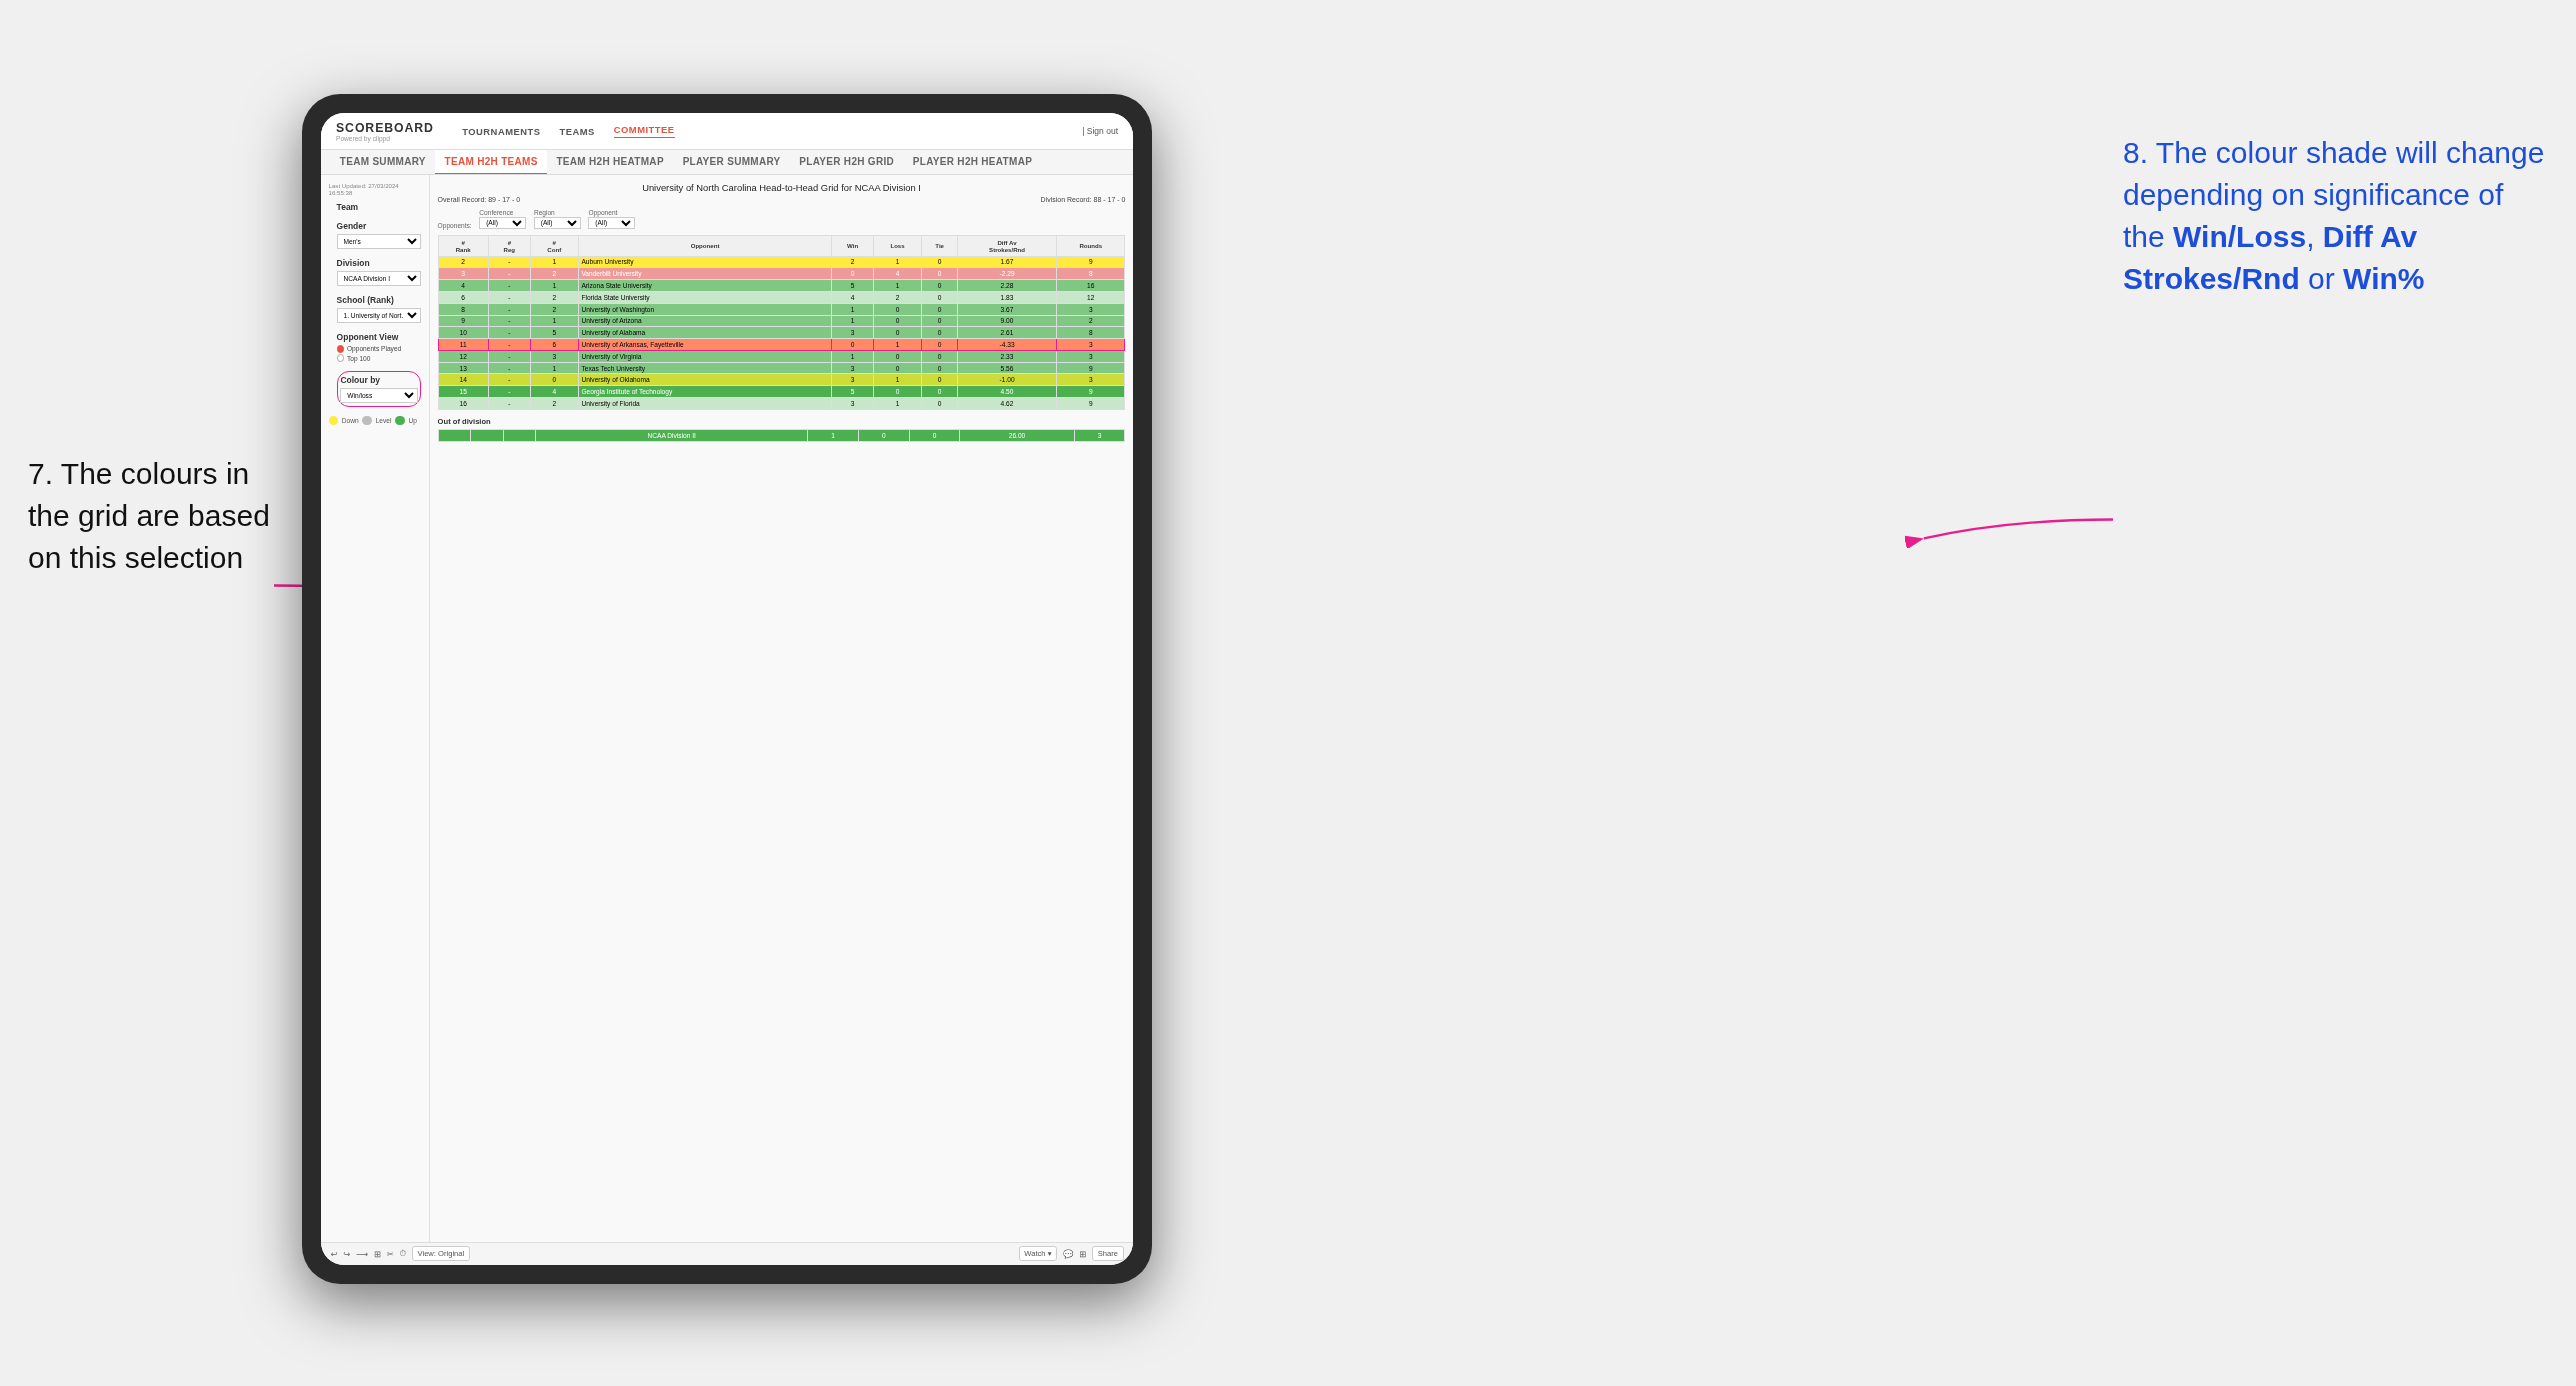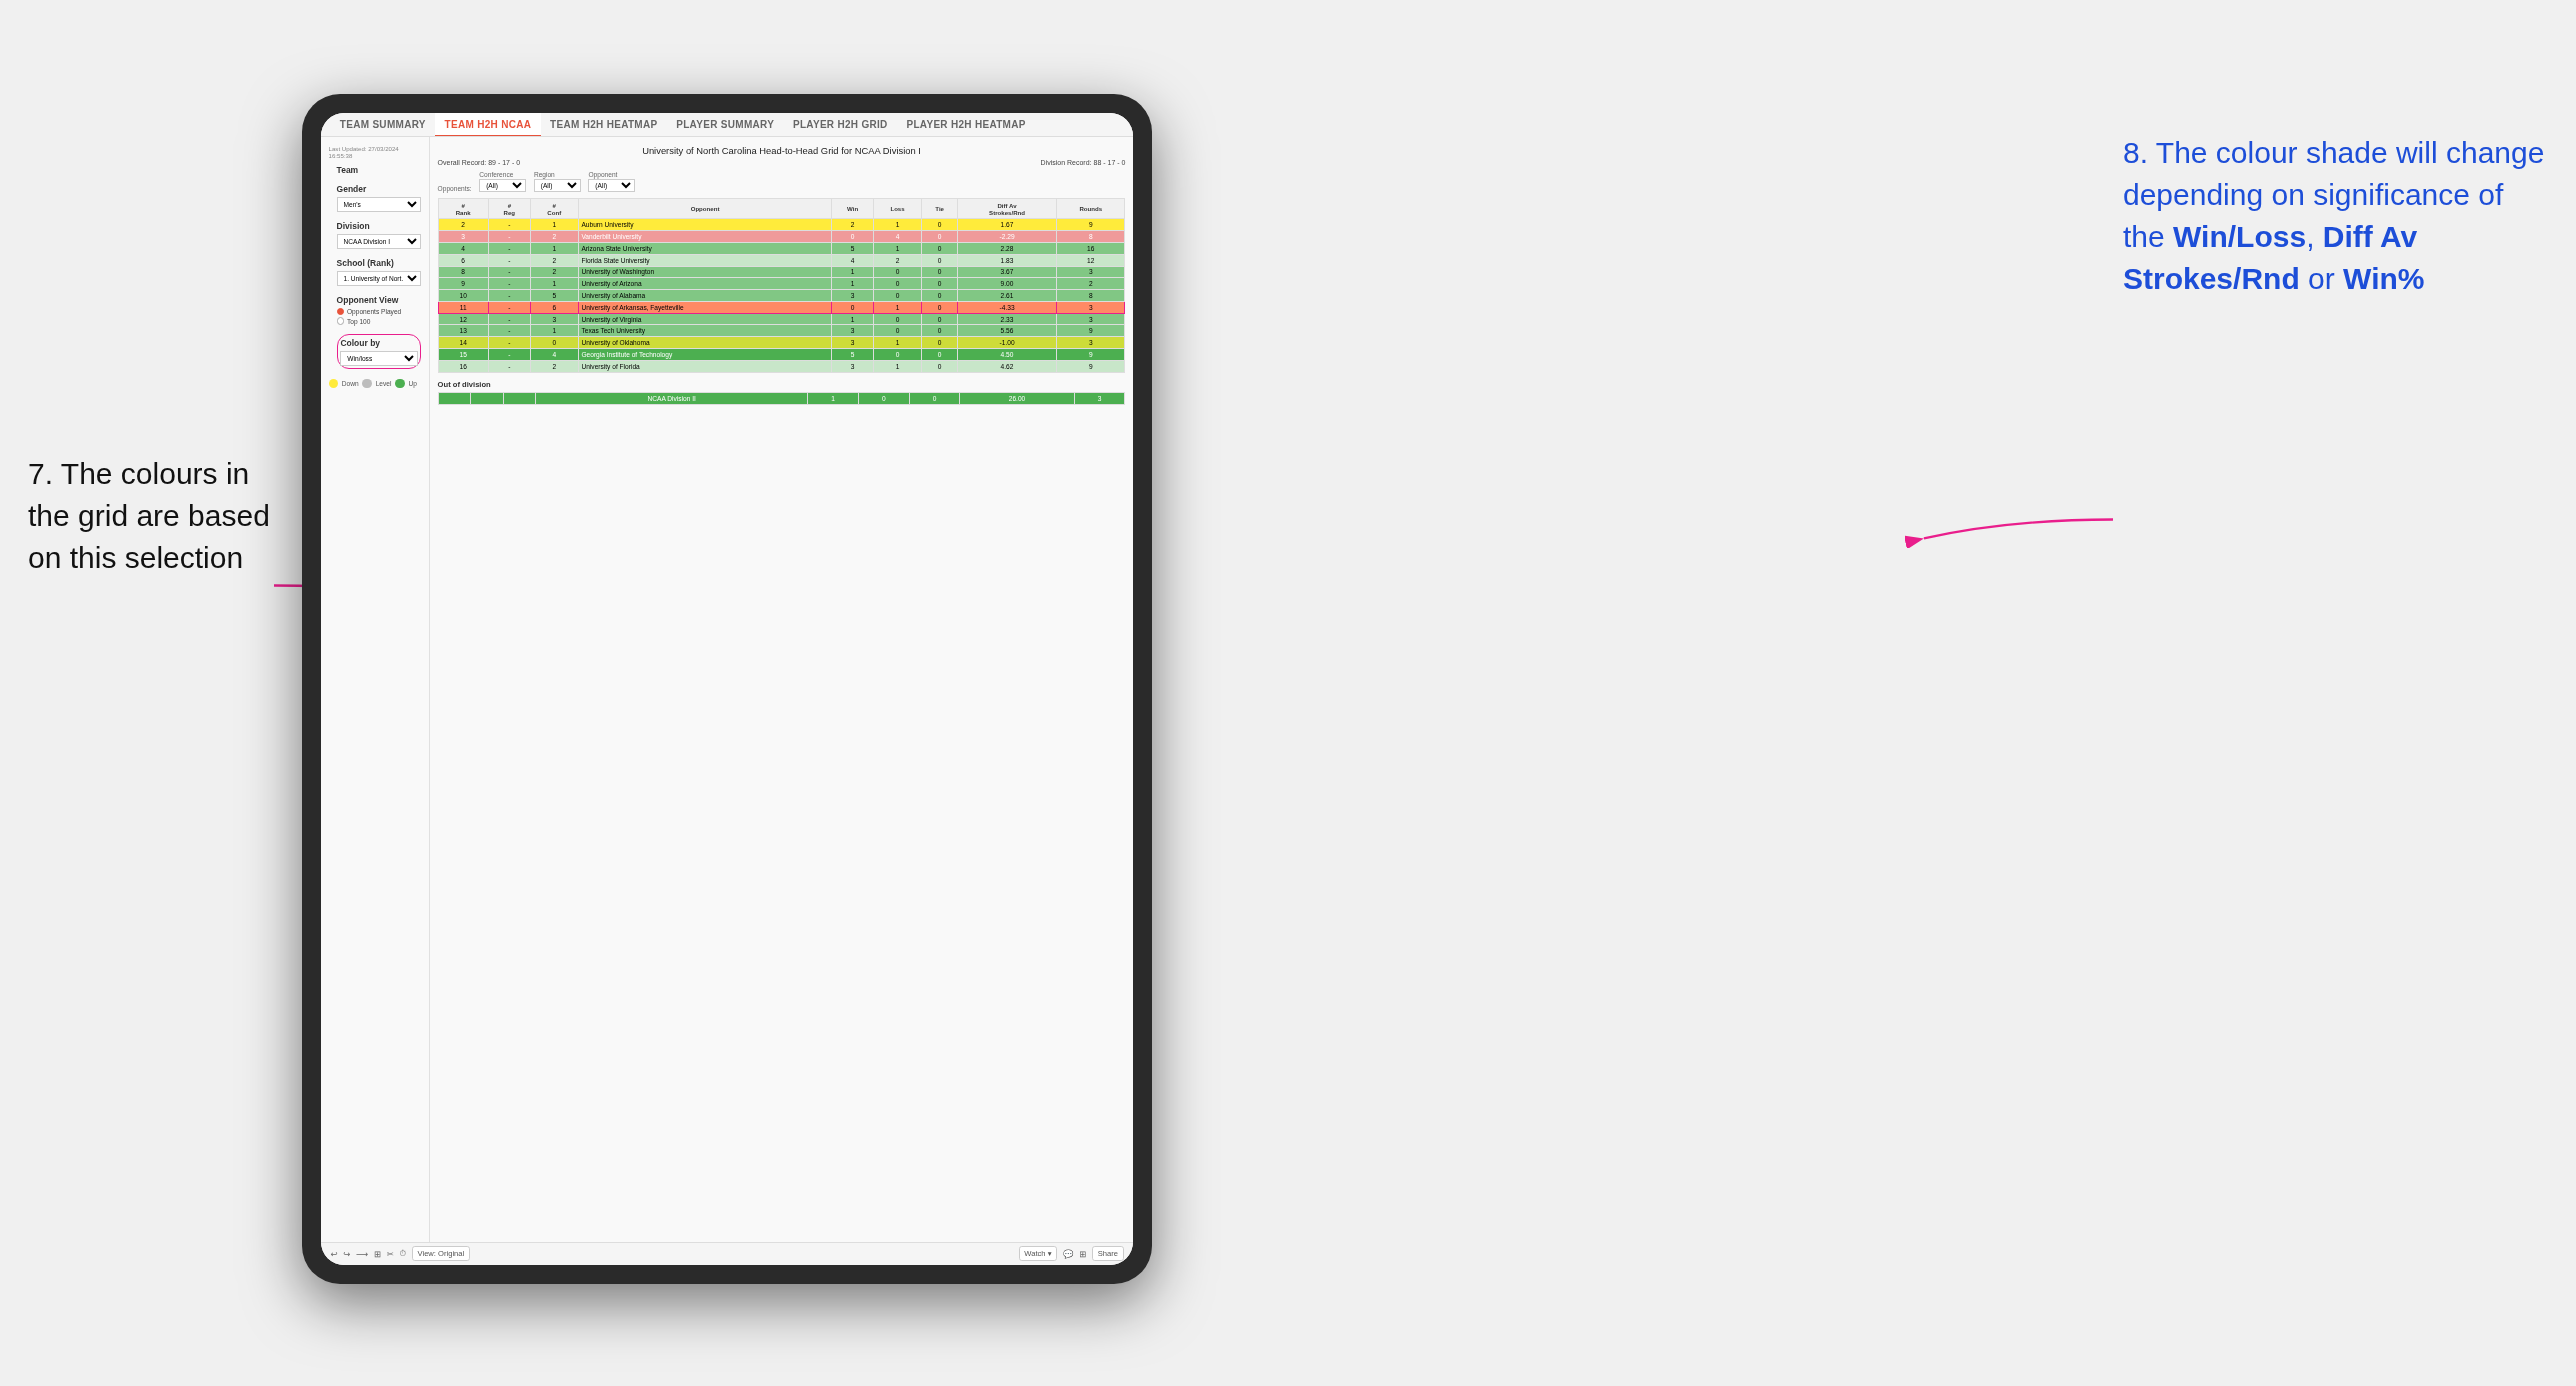--- a/index.html
+++ b/index.html
@@ -379,24 +379,35 @@
     <marker id="arrowhead-r" markerWidth="8" markerHeight="6" refX="0" refY="3" orient="auto">
       <polygon points="8 0, 0 3, 8 6" fill="#e91e8c"></polygon>
     </marker>
   </defs>
   <path d="M 220 30 Q 110 30 20 50" stroke="#e91e8c" stroke-width="2.5" fill="none" marker-end="url(#arrowhead-r)"></path>
 </svg>
 
 <div class="tablet-frame">
   <div class="tablet-screen">
 
+    <div class="top-nav">
+      <div class="logo-area">
+        <span class="logo-text">SCOREBOARD</span>
+        <span class="logo-sub">Powered by clippd</span>
+      </div>
+      <a class="nav-link">TOURNAMENTS</a>
+      <a class="nav-link">TEAMS</a>
+      <a class="nav-link active">COMMITTEE</a>
+      <div class="nav-spacer"></div>
+      <span class="sign-out">| <span>Sign out</span></span>
+    </div>
 
     <div class="sub-nav">
       <div class="sub-nav-item">TEAM SUMMARY</div>
-      <div class="sub-nav-item active">TEAM H2H NCAA</div>
+      <div class="sub-nav-item active">TEAM H2H TEAMS</div>
       <div class="sub-nav-item">TEAM H2H HEATMAP</div>
       <div class="sub-nav-item">PLAYER SUMMARY</div>
       <div class="sub-nav-item">PLAYER H2H GRID</div>
       <div class="sub-nav-item">PLAYER H2H HEATMAP</div>
     </div>
 
     <div class="main-content">
 
       <div class="left-panel">
         <div class="last-updated">

